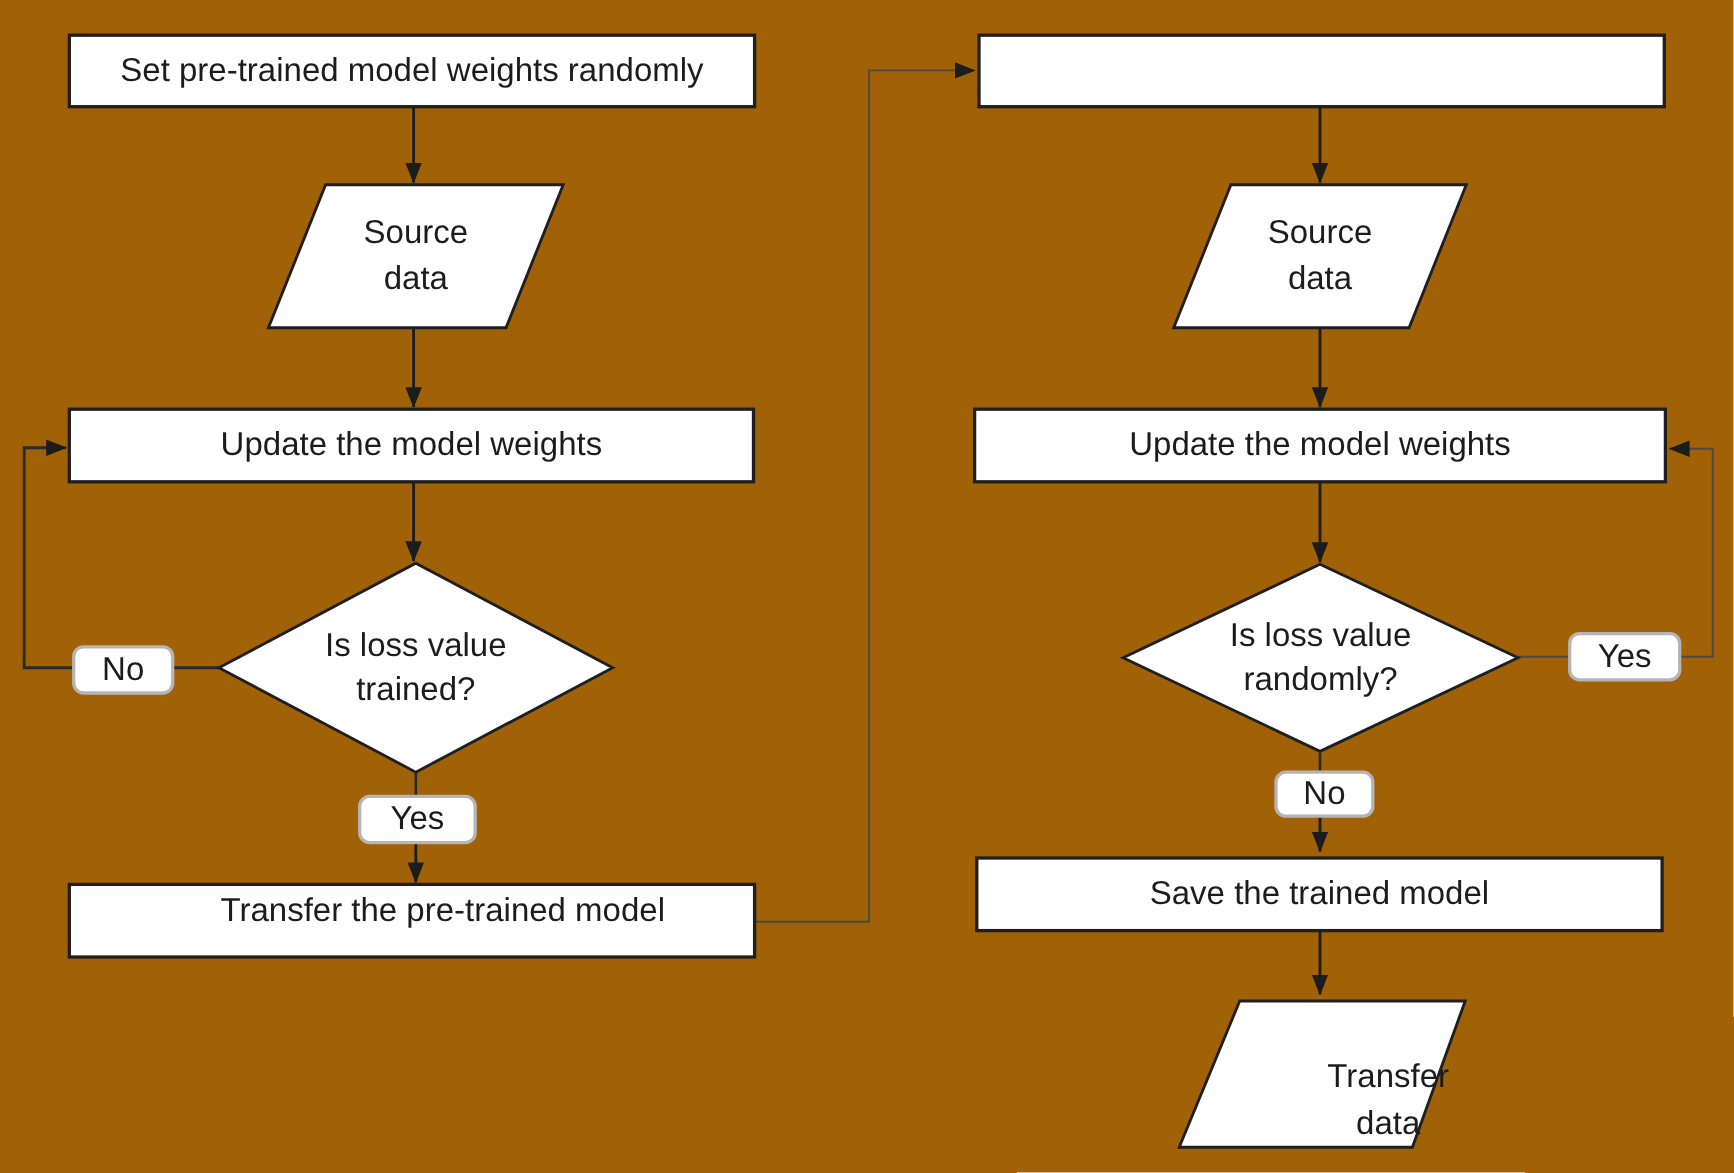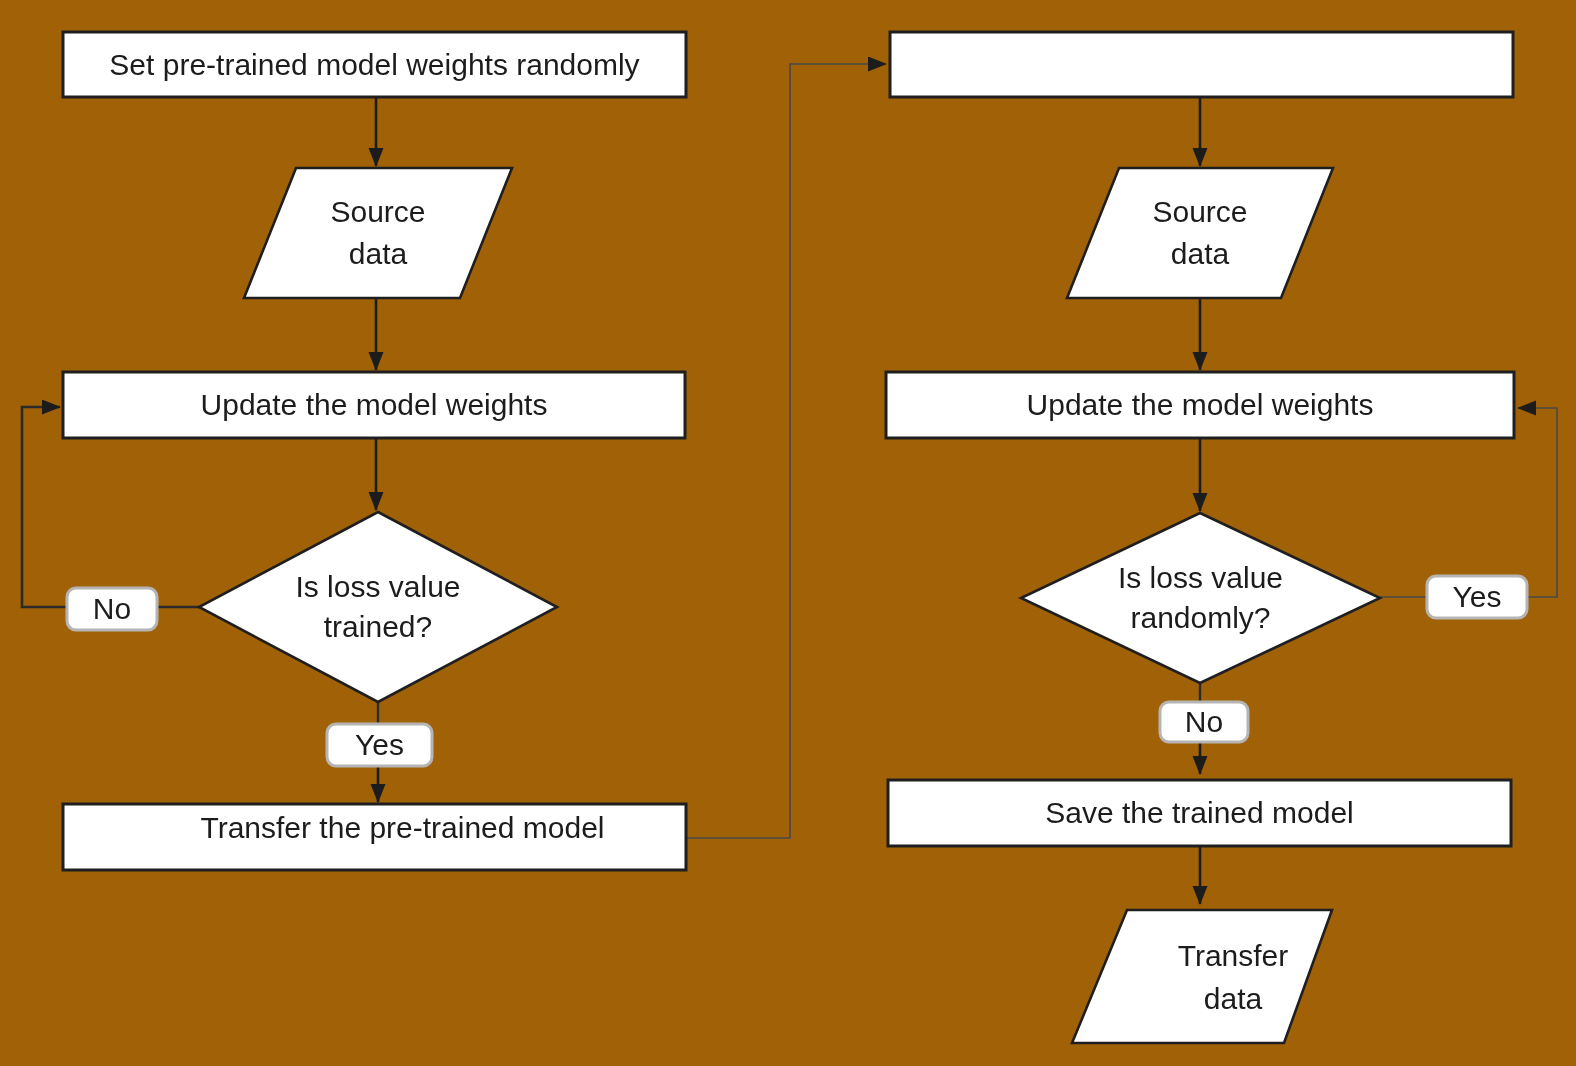--- a/index.html
+++ b/index.html
@@ -111,18 +111,18 @@
     <span>Is loss value</span>
     <span>randomly?</span>
   </div>
 
   <div class="label" style="left:1427px; top:576px; width:100px; height:42px;">Yes</div>
 
   <div class="label" style="left:1160px; top:702px; width:88px; height:40px;">No</div>
 
   <div class="label" style="left:888px; top:780px; width:623px; height:66px;">Save the trained model</div>
 
-  <div class="label two-line lh43" style="left:1103px; top:910px; width:260px; height:133px;">
+  <div class="label two-line lh43" style="left:1132px; top:910px; width:260px; height:133px;justify-content:flex-end;">
     <span>Transfer</span>
     <span>data</span>
   </div>
 
 </div>
 
 </body></html>

